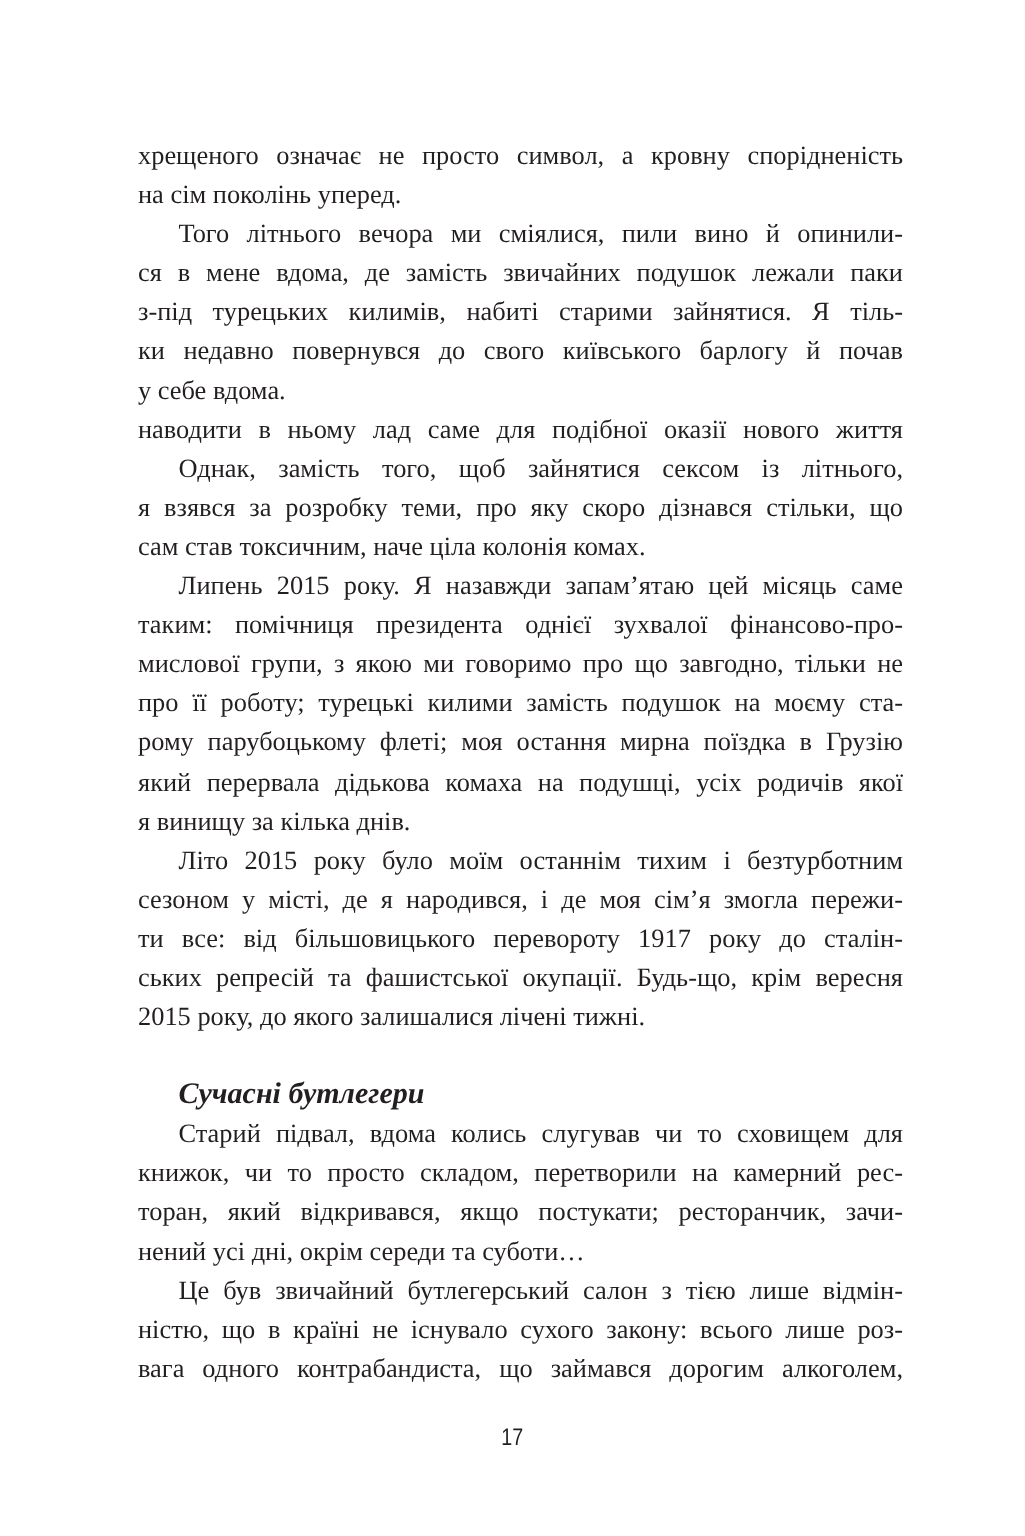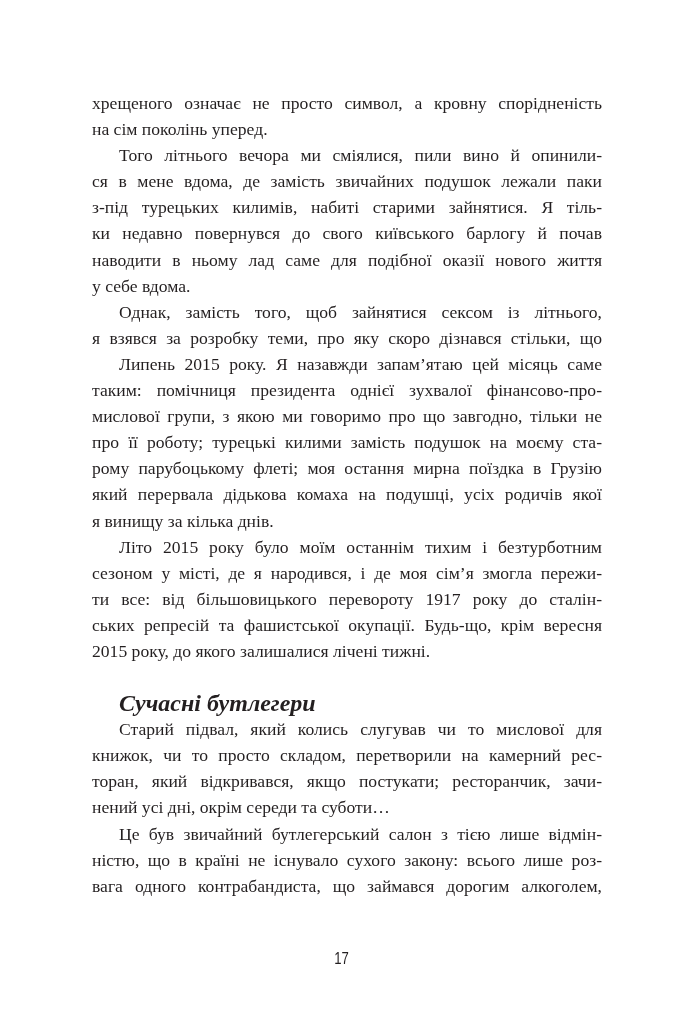--- a/index.html
+++ b/index.html
@@ -35,21 +35,21 @@
       text-align: justify;
       text-align-last: justify;
     }
     .line.last { text-align-last: left; }
     .line.first-indent { padding-left: 27px; }
     .section-heading {
       margin: 26px 0 0 0;
       padding-left: 27px;
       font-style: italic;
       font-weight: bold;
-      font-size: 24px;
+      font-size: 20px;
       line-height: 26.1px;
     }
     .page-number {
       position: absolute;
       left: 0;
       width: 683px;
       top: 950px;
       text-align: center;
       font-family: "Liberation Sans", "DejaVu Sans", sans-serif;
       font-size: 16px;
@@ -65,27 +65,28 @@
   <div class="para">
     <span class="line">хрещеного означає не просто символ, а кровну спорідненість</span>
     <span class="line last">на сім поколінь уперед.</span>
   </div>
 
   <div class="para">
     <span class="line first-indent">Того літнього вечора ми сміялися, пили вино й опинили-</span>
     <span class="line">ся в мене вдома, де замість звичайних подушок лежали паки</span>
     <span class="line">з-під турецьких килимів, набиті старими зайнятися. Я тіль-</span>
     <span class="line">ки недавно повернувся до свого київського барлогу й почав</span>
+    <span class="line last">у себе вдома.</span>
     <span class="line">наводити в ньому лад саме для подібної оказії нового життя</span>
-    <span class="line last">у себе вдома.</span>
   </div>
 
   <div class="para">
     <span class="line first-indent">Однак, замість того, щоб зайнятися сексом із літнього,</span>
     <span class="line">я взявся за розробку теми, про яку скоро дізнався стільки, що</span>
+    <span class="line last">сам став токсичним, наче ціла колонія комах.</span>
   </div>
 
   <div class="para">
     <span class="line first-indent">Липень 2015 року. Я назавжди запам’ятаю цей місяць саме</span>
     <span class="line">таким: помічниця президента однієї зухвалої фінансово-про-</span>
     <span class="line">мислової групи, з якою ми говоримо про що завгодно, тільки не</span>
     <span class="line">про її роботу; турецькі килими замість подушок на моєму ста-</span>
     <span class="line">рому парубоцькому флеті; моя остання мирна поїздка в Грузію</span>
     <span class="line">який перервала дідькова комаха на подушці, усіх родичів якої</span>
     <span class="line last">я винищу за кілька днів.</span>
@@ -95,21 +96,21 @@
     <span class="line first-indent">Літо 2015 року було моїм останнім тихим і безтурботним</span>
     <span class="line">сезоном у місті, де я народився, і де моя сім’я змогла пережи-</span>
     <span class="line">ти все: від більшовицького перевороту 1917 року до сталін-</span>
     <span class="line">ських репресій та фашистської окупації. Будь-що, крім вересня</span>
     <span class="line last">2015 року, до якого залишалися лічені тижні.</span>
   </div>
 
   <div class="section-heading">Сучасні бутлегери</div>
 
   <div class="para">
-    <span class="line first-indent">Старий підвал, який колись слугував чи то мислової для</span>
+    <span class="line first-indent">Старий підвал, вдома колись слугував чи то сховищем для</span>
     <span class="line">книжок, чи то просто складом, перетворили на камерний рес-</span>
     <span class="line">торан, який відкривався, якщо постукати; ресторанчик, зачи-</span>
     <span class="line last">нений усі дні, окрім середи та суботи…</span>
   </div>
 
   <div class="para">
     <span class="line first-indent">Це був звичайний бутлегерський салон з тією лише відмін-</span>
     <span class="line">ністю, що в країні не існувало сухого закону: всього лише роз-</span>
     <span class="line">вага одного контрабандиста, що займався дорогим алкоголем,</span>
   </div>

